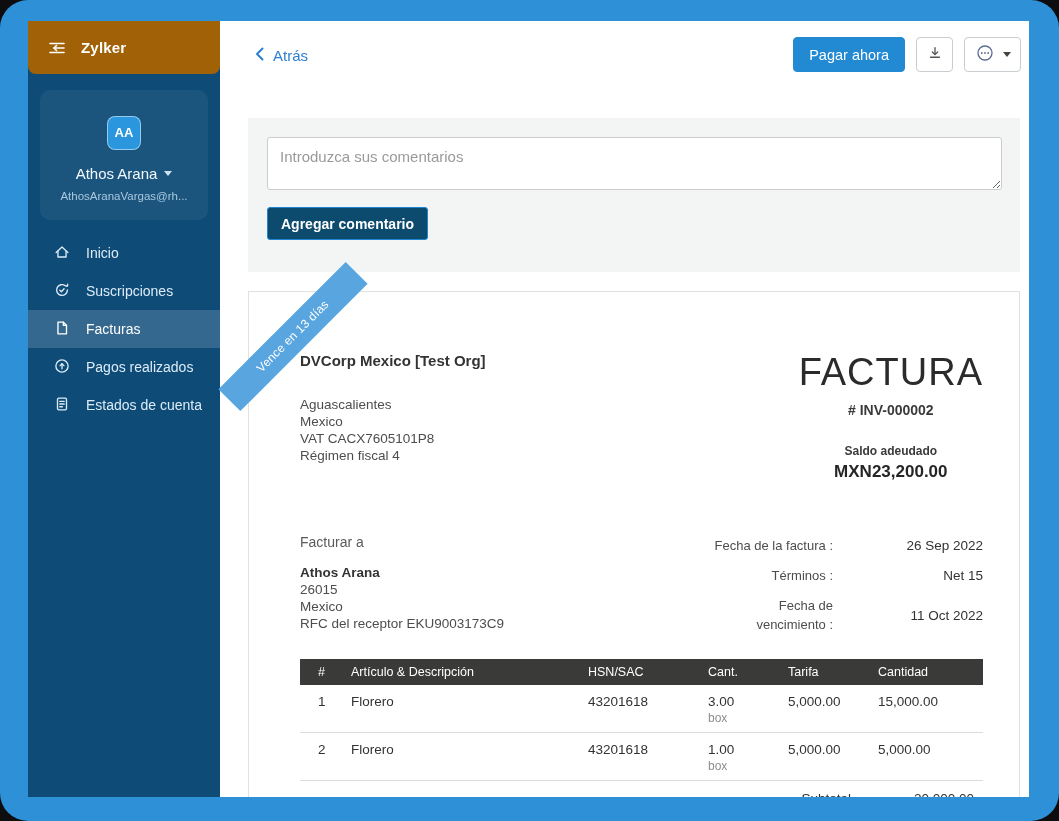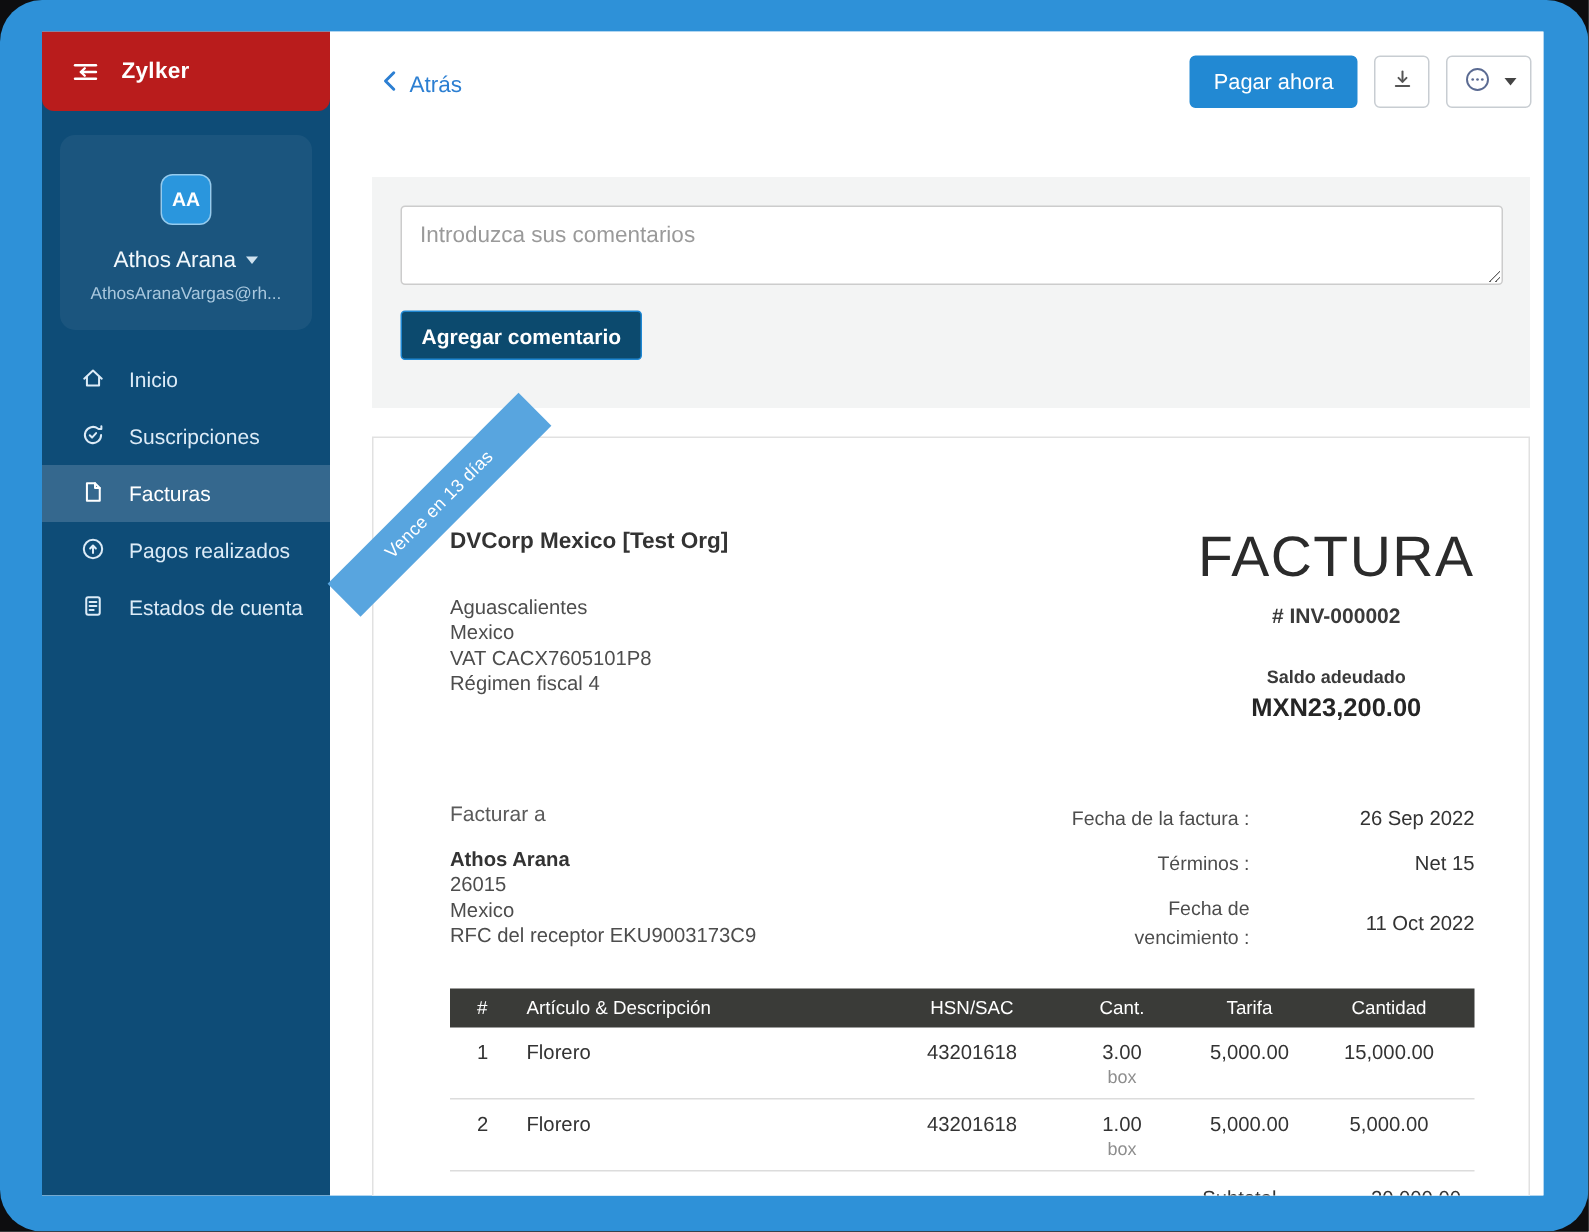--- a/index.html
+++ b/index.html
@@ -3,21 +3,21 @@
 <meta charset="utf-8">
 <style>
   * { margin:0; padding:0; box-sizing:border-box; }
   html,body { background:#0d0d0f; font-family:"Liberation Sans", sans-serif; }
   .stage { position:relative; width:1059px; height:821px; background:#0d0d0f; overflow:hidden; }
   .window { position:absolute; inset:0; background:#2e91d8; border-radius:28px; }
   .viewport { position:absolute; left:28px; top:21px; width:1001px; height:776px; background:#fff; overflow:hidden; display:flex; }
 
   
   .sidebar { width:192px; flex-shrink:0; background:#0e4c77; color:#e9f3fb; position:relative; }
-  .brand-bar { height:53px; background:#b91c1c; border-radius:0 0 8px 8px; display:flex; align-items:center; gap:15px; padding-left:20px; }
+  .brand-bar { height:53px; background:#a16207; border-radius:0 0 8px 8px; display:flex; align-items:center; gap:15px; padding-left:20px; }
   .brand-bar svg { display:block; }
   .brand-name { font-size:15px; font-weight:bold; color:#fff; letter-spacing:.2px; }
   .profile-card { margin:16px 12px 10px; background:rgba(255,255,255,.055); border-radius:10px; padding:26px 8px 18px; text-align:center; }
   .avatar { width:34px; height:34px; border-radius:8px; background:#2a96dd; border:1px solid rgba(255,255,255,.5); color:#fff; font-size:13px; font-weight:bold; line-height:32px; margin:0 auto 15px; }
   .profile-name { font-size:15px; color:#f2f8fc; display:flex; align-items:center; justify-content:center; gap:7px; cursor:pointer; }
   .caret-down { width:0; height:0; border-left:4.5px solid transparent; border-right:4.5px solid transparent; border-top:5px solid #cfe2ef; display:inline-block; }
   .profile-email { font-size:11.5px; color:#a9c8de; margin-top:8px; }
   .menu { margin-top:14px; }
   .menu-item { height:38px; display:flex; align-items:center; gap:15px; padding-left:25px; font-size:14px; color:#dcebf7; cursor:pointer; }
   .menu-item svg { flex-shrink:0; }
@@ -54,21 +54,21 @@
   .bill-to-label { font-size:14px; color:#5a5a5a; margin-bottom:14px; }
   .customer-name { font-size:13.5px; font-weight:bold; color:#333; line-height:17px; }
   .meta-block { width:300px; padding-top:2px; }
   .meta-row { display:flex; justify-content:flex-end; align-items:center; margin-bottom:11px; }
   .meta-label { width:128px; text-align:right; font-size:13px; color:#4d4d4d; line-height:19px; white-space:pre-line; }
   .meta-value { width:150px; text-align:right; font-size:13.5px; color:#333; }
 
   .items-table { margin-top:14px; }
   .grid-cols { display:grid; grid-template-columns:40px 1fr 120px 80px 90px 105px; }
   .items-header { background:#3a3b38; color:#fff; font-size:12.5px; height:26px; align-items:center; }
-  .items-header .c, .item-row .c { text-align:center; }
+  .items-header .c, .item-row .c { text-align:left; }
   .items-header .c0, .item-row .c0 { text-align:left; padding-left:18px; }
   .items-header .c1, .item-row .c1 { text-align:left; padding-left:11px; }
   .items-header .c5, .item-row .c5 { padding-right:9px; }
   .item-row { padding:9px 0 7px; border-bottom:1px solid #dcdcdc; font-size:13.5px; color:#333; }
   .qty-unit { font-size:12px; color:#8e8e8e; margin-top:2px; line-height:14px; }
   .subtotal-row { display:flex; justify-content:flex-end; padding:10px 9px 0 0; font-size:13.5px; color:#333; }
   .subtotal-value { width:123px; text-align:right; }
 </style>
 </head>
 <body>

